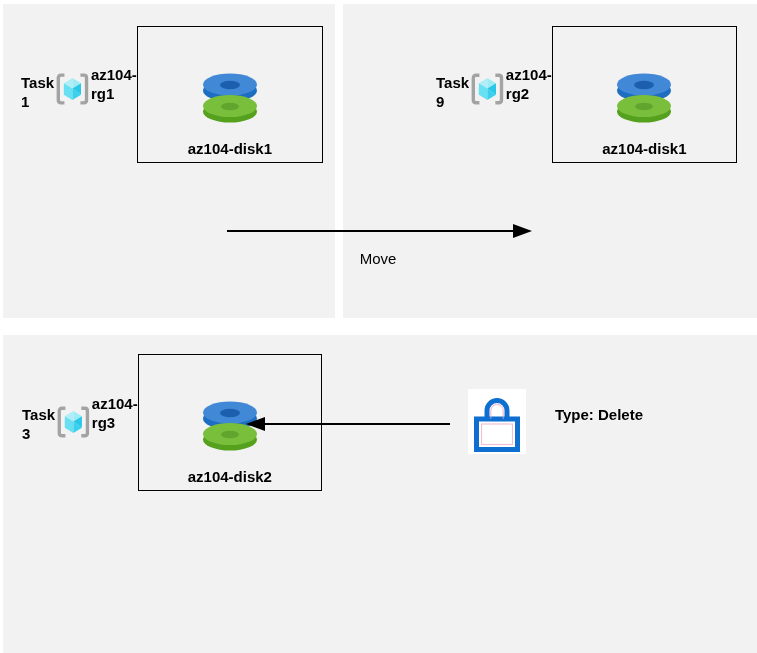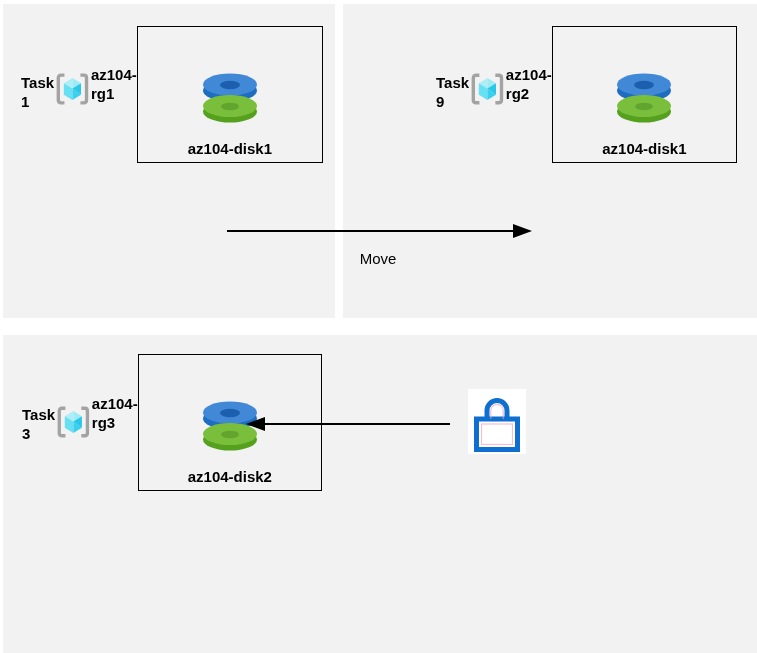--- a/index.html
+++ b/index.html
@@ -145,13 +145,14 @@
   <line class="arrow-line" x1="24" y1="20" x2="212" y2="20"></line>
   <polygon class="arrow-head" points="8,20 27,13 27,27"></polygon>
 </svg>
 
 <div id="lock-tile">
   <svg width="58" height="65" viewBox="0 0 58 65">
       <use href="#sym-lock"></use>
     </svg>
 </div>
 <div id="lock-caption">
+  <div>Type: Delete</div>
 </div>
 
 </body></html>

